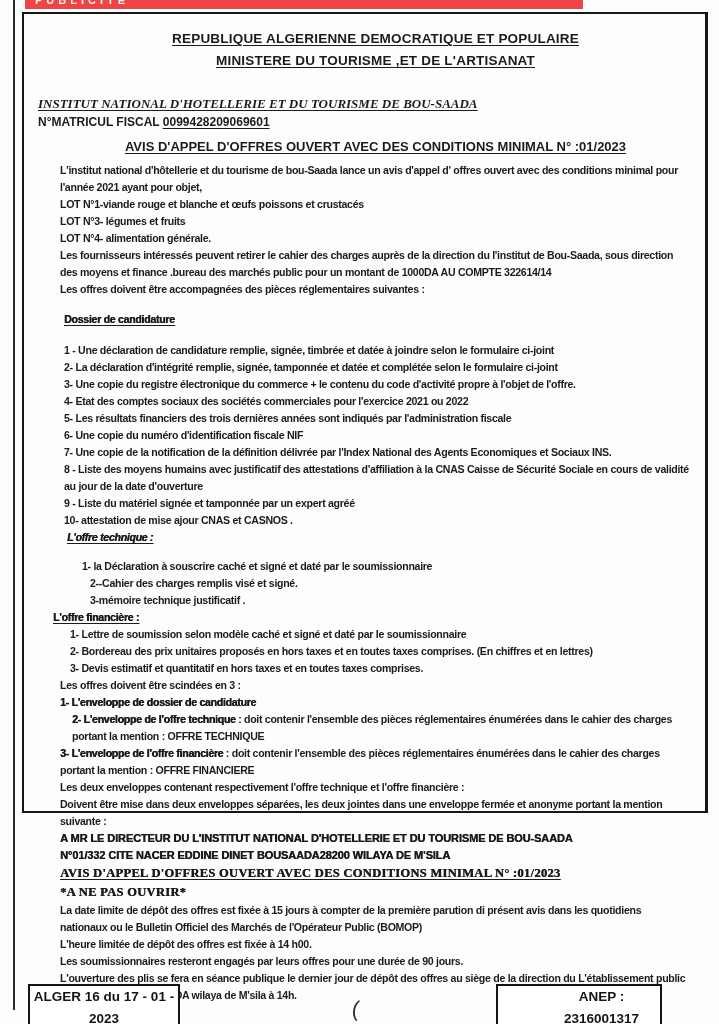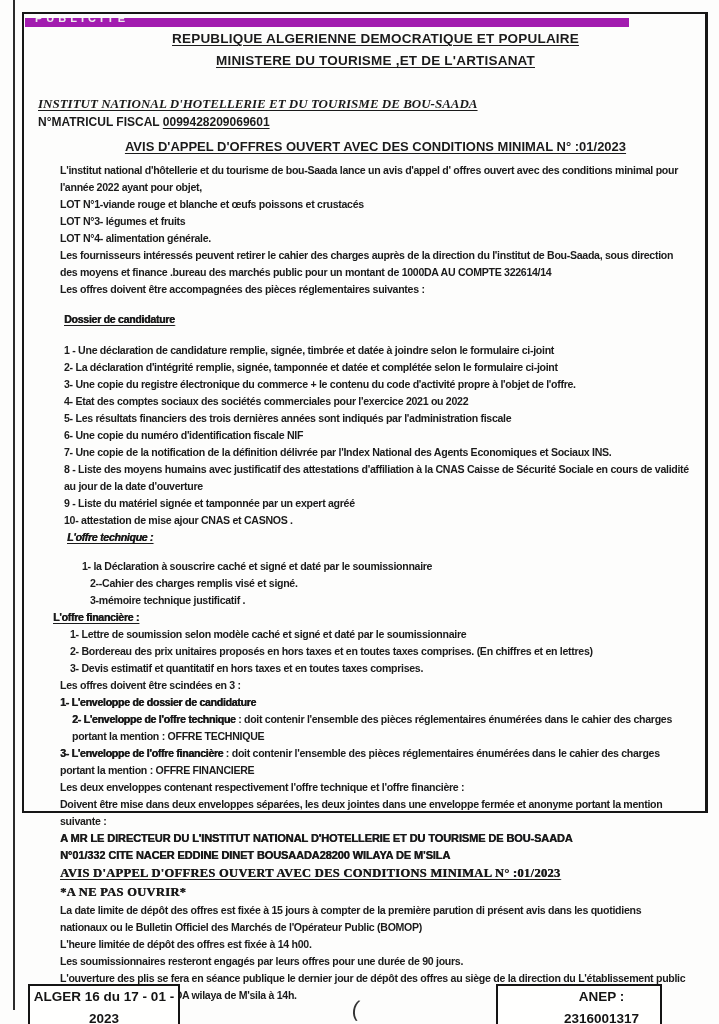--- a/index.html
+++ b/index.html
@@ -5,21 +5,21 @@
   html,body{margin:0;padding:0;background:#ffffff;}
   .page{
     position:relative;width:719px;height:1024px;overflow:hidden;
     background:#fdfdfc;color:#1b1b1b;
     font-family:"Liberation Sans",sans-serif;font-weight:700;
     -webkit-font-smoothing:antialiased;
   }
   
   .edge-line{position:absolute;left:13px;top:0;width:2px;height:1010px;background:#2b2b2b;}
   
-  .masthead{position:absolute;left:25px;top:0;width:604px;height:9px;background:#a21caf;overflow:hidden;margin-top:18px;}
+  .masthead{position:absolute;left:25px;top:0;width:558px;height:9px;background:#ef4444;overflow:hidden;}
   .masthead-text{position:absolute;left:10px;top:-6px;color:#ececec;font-size:11px;letter-spacing:4px;font-weight:700;}
   
   .doc{
     position:absolute;left:22px;top:12px;width:686px;height:801px;
     border:2px solid #161616;border-right-width:3px;box-sizing:border-box;
   }
   .doc-inner{padding:15px 14px 0 36px;font-size:10.6px;letter-spacing:-0.3px;line-height:17px;}
   .center{text-align:center;}
   .u{text-decoration:underline;text-underline-offset:2px;}
   .xb{text-shadow:0.45px 0 0 currentColor;}
@@ -87,21 +87,21 @@
     <div class="doc-inner">
 
       <div class="h-republic center u">REPUBLIQUE ALGERIENNE DEMOCRATIQUE ET POPULAIRE</div>
       <div class="h-ministry center u">MINISTERE DU TOURISME ,ET DE L'ARTISANAT</div>
 
       <div class="institute u">INSTITUT NATIONAL D'HOTELLERIE ET DU TOURISME  DE BOU-SAADA</div>
       <div class="fiscal"><span>N°MATRICUL FISCAL </span><span class="u">0099428209069601</span></div>
 
       <div class="notice-title center u">AVIS D'APPEL  D'OFFRES OUVERT AVEC DES CONDITIONS MINIMAL   N° :01/2023</div>
 
-      <p class="intro-opening" style="margin:6px 0 0 0;">L'institut national d'hôtellerie et du tourisme de bou-Saada   lance un avis d'appel d' offres ouvert avec des conditions minimal pour l'année 2022 ayant pour objet,</p>
+      <p class="intro-opening" style="margin:6px 0 0 0;">L'institut national d'hôtellerie et du tourisme de bou-Saada   lance un avis d'appel d' offres ouvert avec des conditions minimal pour l'année 2021 ayant pour objet,</p>
       <div class="lot-line">LOT N°1-viande rouge et  blanche et œufs poissons et crustacés</div>
       <div class="lot-line">LOT N°3- légumes et fruits</div>
       <div class="lot-line">LOT N°4- alimentation générale.</div>
       <p class="suppliers"> Les fournisseurs   intéressés peuvent retirer le cahier des charges auprès de la direction du l'institut  de Bou-Saada, sous direction des moyens et finance .bureau des marchés public pour un montant de 1000DA AU COMPTE 322614/14</p>
       <div>Les offres doivent être accompagnées des pièces réglementaires suivantes :</div>
 
       <div class="section-title t-dossier xb">Dossier de candidature</div>
       <div class="items">
         <div>1 - Une déclaration de candidature remplie, signée, timbrée et datée à joindre selon le formulaire ci-joint</div>
         <div>2- La déclaration d'intégrité remplie, signée, tamponnée et datée et complétée selon le formulaire ci-joint</div>

